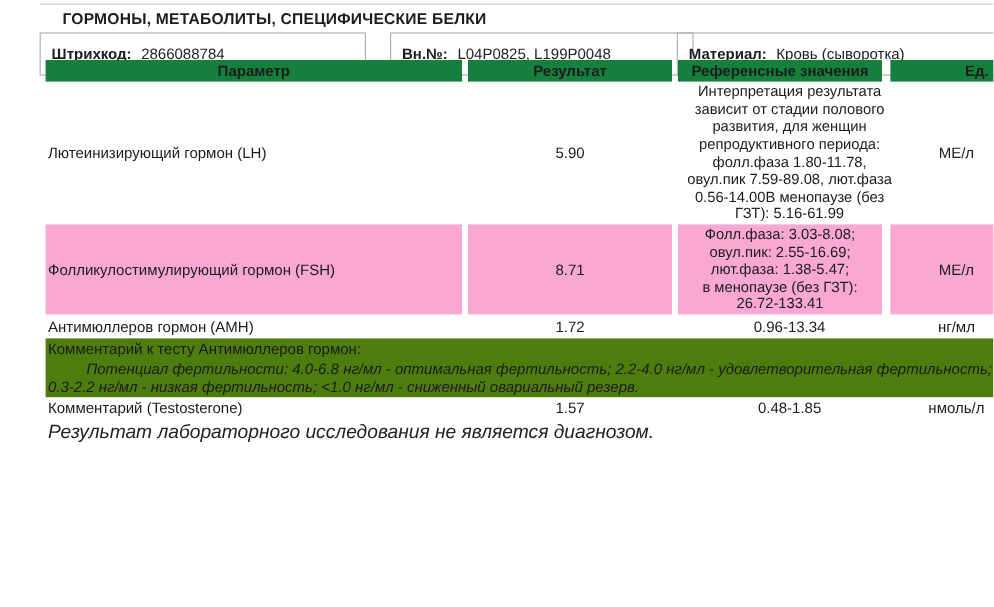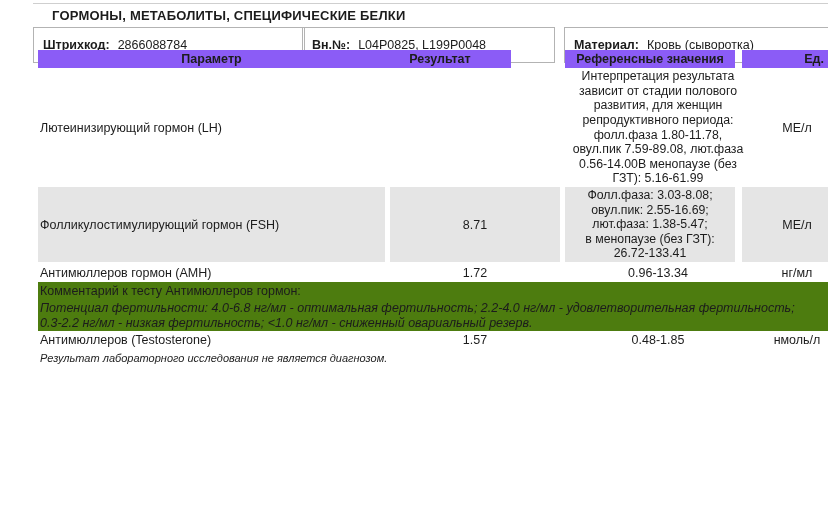--- a/index.html
+++ b/index.html
@@ -11,58 +11,58 @@
   .topline { position:absolute; left:33px; top:3px; width:795px; height:1px; background:#cfcfcf; }
   .title { position:absolute; left:40px; top:8px; font-size:13px; font-weight:bold; letter-spacing:0.2px;padding-left:12px; }
 
   .meta-box {
     position:absolute; top:27px; height:36px; border:1px solid #b3b3b3;
     display:flex; align-items:center; box-sizing:border-box; padding-left:9px;
   }
   .meta-box .lbl { font-weight:bold; }
   .meta-box .val { margin-left:8px; }
   .box-barcode { left:33px; width:272px; }
-  .box-vn { left:302px; width:253px;text-align:center; }
+  .box-vn { left:325px; width:253px;text-align:center; }
   .box-material { left:564px; width:264px; border-right:none; }
 
   .hcell {
-    position:absolute; top:50px; height:18px; background:#8b5cf6;
+    position:absolute; top:50px; height:18px; background:#15803d;
     font-weight:bold; display:flex; align-items:center; justify-content:center;
   }
   .col1 { left:38px; width:347px; }
-  .col2 { left:369px; width:142px; }
+  .col2 { left:390px; width:170px; }
   .col3 { left:565px; width:170px; }
   .col4 { left:742px; width:86px;padding-left:44px; }
 
   .cell { position:absolute; display:flex; align-items:center; }
   .cell.center { justify-content:center; text-align:center; }
   .param { left:38px; width:347px; padding-left:2px; box-sizing:border-box; }
   .result { left:390px; width:170px; }
   .refwide { left:560px; width:196px; }
   .unitwide { left:742px; width:110px; }
   .pre { white-space:pre-line; line-height:14.6px; font-size:12.3px; }
 
   .r-lh { top:69px; height:117px; }
   .r-fsh { top:187px; height:75px; }
-  .gray { background:#e5e5e5; }
+  .gray { background:#f9a8d4; }
   .r-fsh.refcell { left:565px; width:170px; }
   .r-fsh .inner { width:100%; text-align:center; }
   .r-amh { top:264px; height:17px; }
   .r-tst { top:332px; height:16px; }
 
   .comment {
     position:absolute; left:38px; top:282px; width:790px; height:49px;
     background:#4d7c0f;
   }
   .comment .c-title { position:absolute; left:2px; top:2px; }
   .comment .c-line { position:absolute; left:2px; font-style:italic; white-space:nowrap; }
-  .comment .c1 { top:19px; }
+  .comment .c1 { top:19px;margin-left:32px; }
   .comment .c2 { top:34px; }
 
-  .foot { position:absolute; left:40px; font-style:italic; font-size:11px; white-space:nowrap; color:#222; }
+  .foot { position:absolute; left:40px; font-style:italic; font-size:16px; white-space:nowrap; color:#222; }
   .f1 { top:352px; }
   .f2 { top:366px; }
 </style>
 </head>
 <body>
 
 <div class="page">
   <div class="topline"></div>
 
   <div class="title">ГОРМОНЫ, МЕТАБОЛИТЫ, СПЕЦИФИЧЕСКИЕ БЕЛКИ</div>
@@ -79,20 +79,21 @@
     <span class="lbl">Материал:</span>
     <span class="val">Кровь (сыворотка)</span>
   </div>
 
   <div class="hcell col1">Параметр</div>
   <div class="hcell col2">Результат</div>
   <div class="hcell col3">Референсные значения</div>
   <div class="hcell col4">Ед. изм.</div>
 
   <div class="cell param r-lh">Лютеинизирующий гормон (LH)</div>
+  <div class="cell result center r-lh">5.90</div>
   <div class="cell refwide center pre r-lh">Интерпретация результата
 зависит от стадии полового
 развития, для женщин
 репродуктивного периода:
 фолл.фаза 1.80-11.78,
 овул.пик 7.59-89.08, лют.фаза
 0.56-14.00В менопаузе (без
 ГЗТ): 5.16-61.99</div>
   <div class="cell unitwide center r-lh">МЕ/л</div>
 
@@ -111,19 +112,19 @@
   <div class="cell result center r-amh">1.72</div>
   <div class="cell refwide center r-amh">0.96-13.34</div>
   <div class="cell unitwide center r-amh">нг/мл</div>
 
   <div class="comment">
     <div class="c-title">Комментарий к тесту Антимюллеров гормон:</div>
     <div class="c-line c1">Потенциал фертильности: 4.0-6.8 нг/мл - оптимальная фертильность; 2.2-4.0 нг/мл - удовлетворительная фертильность;</div>
     <div class="c-line c2">0.3-2.2 нг/мл - низкая фертильность; &lt;1.0 нг/мл - сниженный овариальный резерв.</div>
   </div>
 
-  <div class="cell param r-tst">Антимюллеров (Testosterone)</div>
+  <div class="cell param r-tst">Комментарий (Testosterone)</div>
   <div class="cell result center r-tst">1.57</div>
   <div class="cell refwide center r-tst">0.48-1.85</div>
   <div class="cell unitwide center r-tst">нмоль/л</div>
 
   <div class="foot f1">Результат лабораторного исследования не является диагнозом.</div>
 </div>
 
 </body></html>

